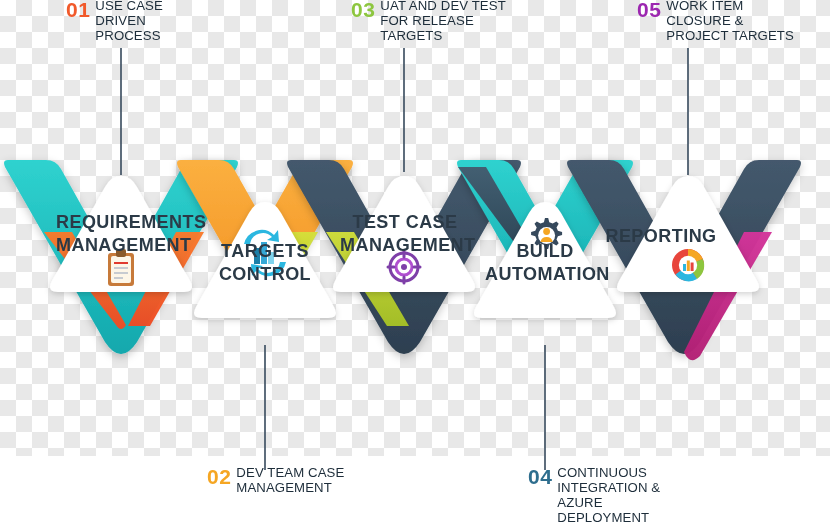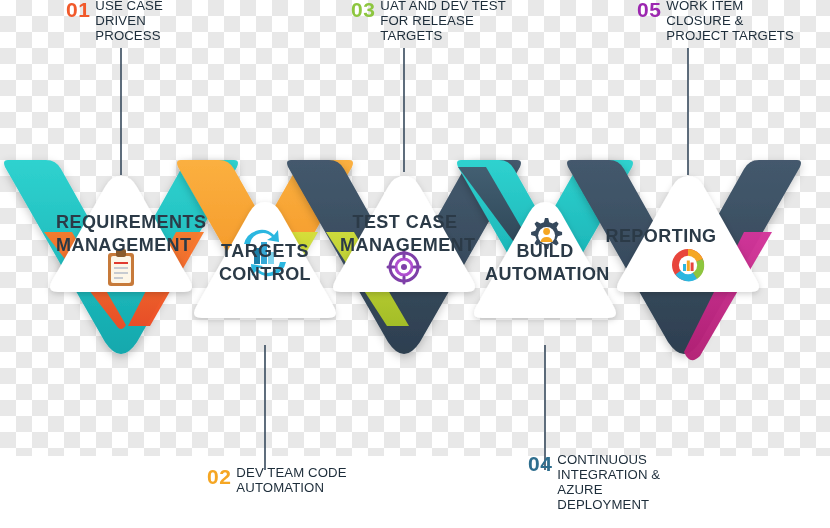--- a/index.html
+++ b/index.html
@@ -177,29 +177,29 @@
     </g>
   </svg>
 
   <div class="callout" style="left:66px; top:-2px; width:122px;">
     <span class="num" style="color:#f1592a;">01</span>
     <span class="callout-text">USE CASE DRIVEN PROCESS</span>
   </div>
 
   <div class="callout" style="left:207px; top:465px; width:150px;">
     <span class="num" style="color:#f5a623;">02</span>
-    <span class="callout-text">DEV TEAM CODE AUTOMATION</span>
+    <span class="callout-text">DEV TEAM CASE MANAGEMENT</span>
   </div>
 
   <div class="callout" style="left:351px; top:-2px; width:172px;">
     <span class="num" style="color:#8dc63f;">03</span>
     <span class="callout-text">UAT AND DEV TEST FOR RELEASE TARGETS</span>
   </div>
 
-  <div class="callout" style="left:496px; top:452px; width:140px;padding-left:32px;">
+  <div class="callout" style="left:496px; top:465px; width:140px;padding-left:32px;">
     <span class="num" style="color:#2e6e8e;">04</span>
     <span class="callout-text">CONTINUOUS INTEGRATION &amp; AZURE DEPLOYMENT</span>
   </div>
 
   <div class="callout" style="left:637px; top:-2px; width:168px;">
     <span class="num" style="color:#9c27b0;">05</span>
     <span class="callout-text">WORK ITEM CLOSURE &amp; PROJECT TARGETS</span>
   </div>
 
   <div class="node-label" style="left:56px; top:211px; width:130px;">REQUIREMENTS MANAGEMENT</div>

